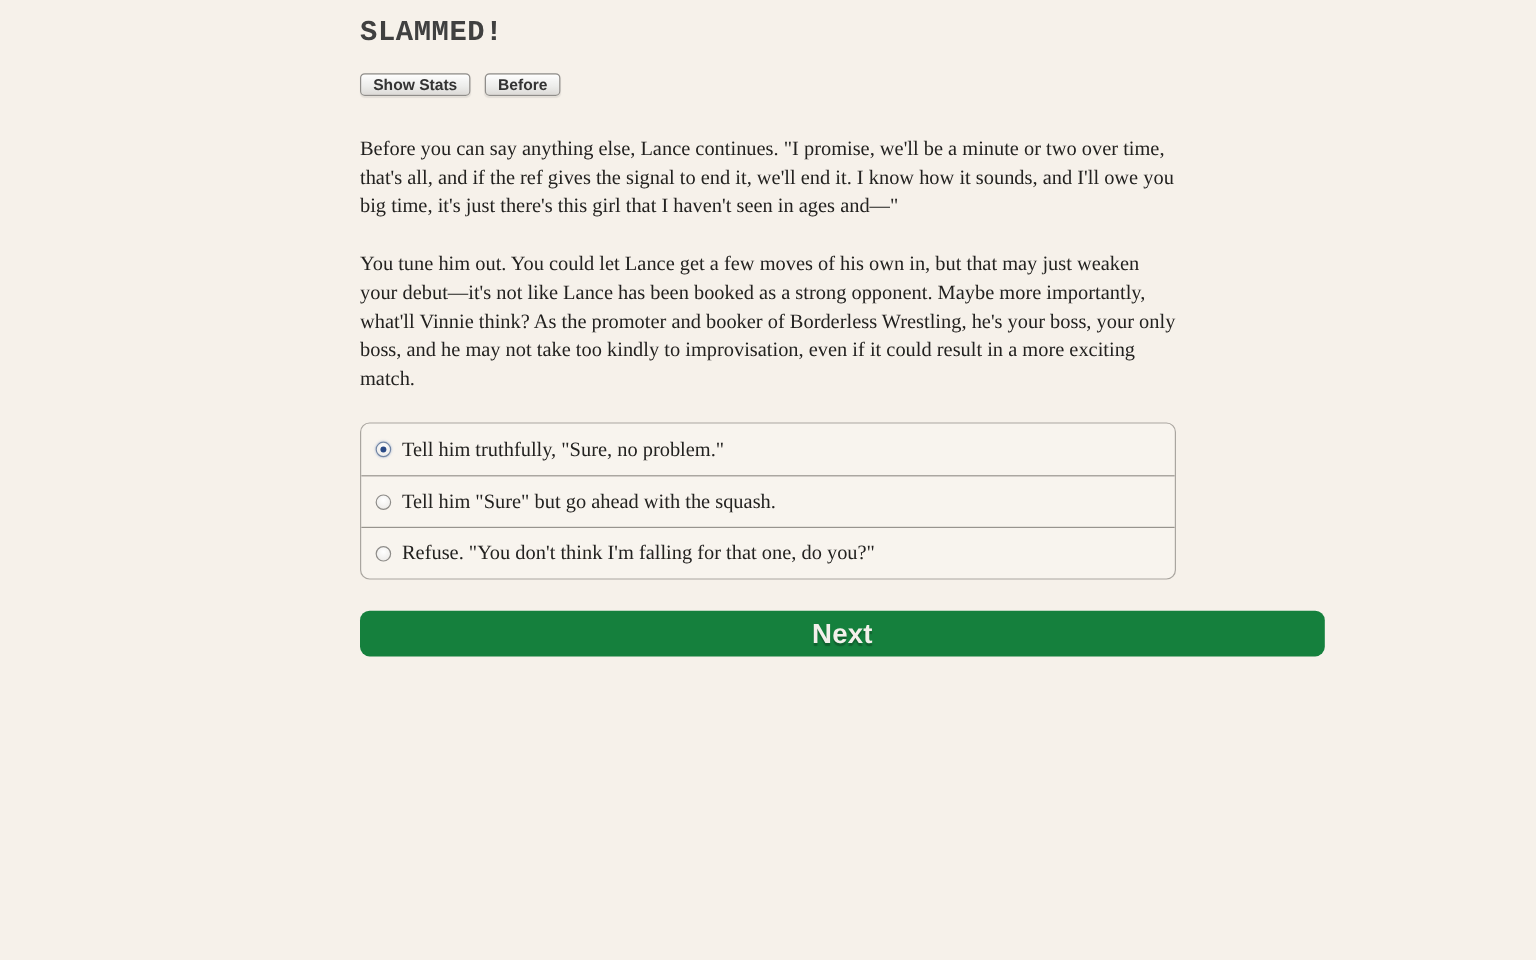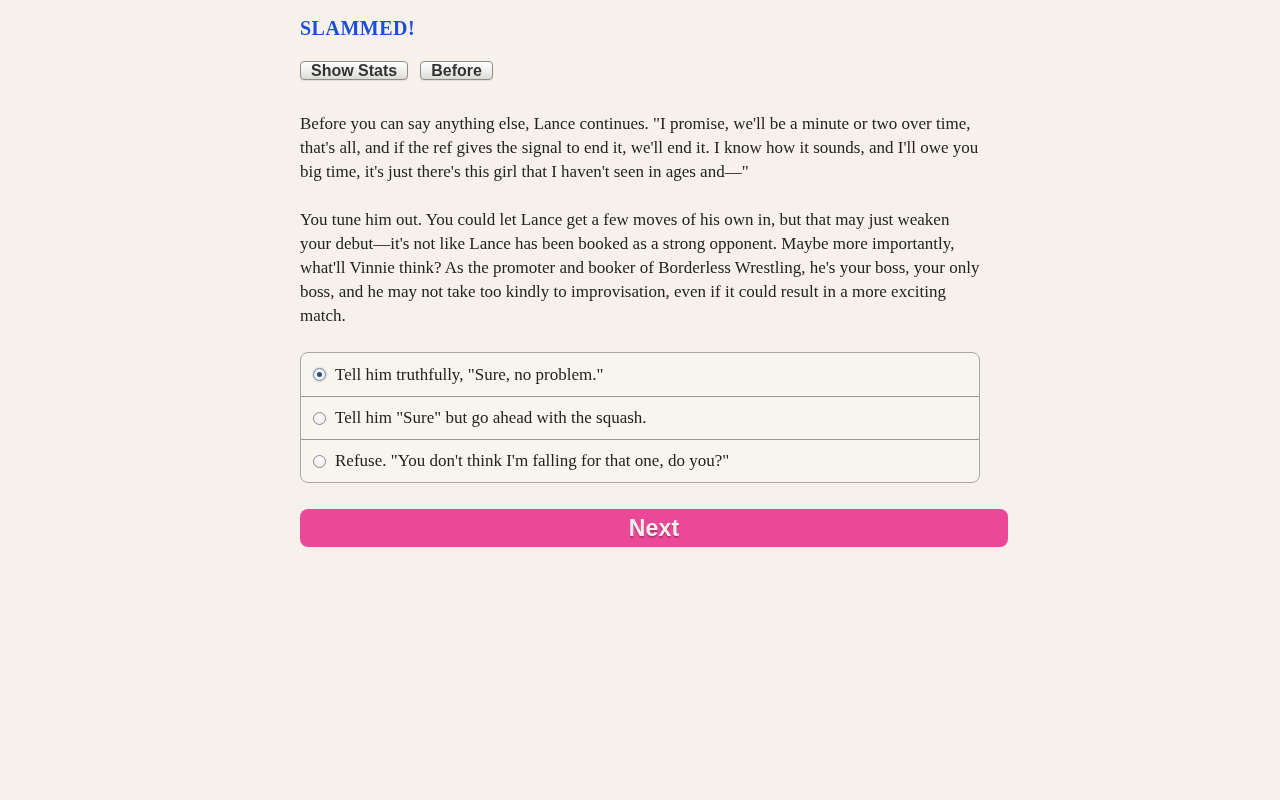--- a/index.html
+++ b/index.html
@@ -22,37 +22,38 @@
 
   .content {
     position: absolute;
     left: 300px;
     top: 0;
     width: 680px;
     padding-top: 12px;
   }
 
   h1.title {
-    font-size: 20px;
+    font-size: 24px;
     line-height: 32px;
     font-weight: bold;
     letter-spacing: 0.5px;
-    color: #1d4ed8;
+    color: #404040;
+    font-family: Liberation Mono, monospace;
   }
 
   .toolbar {
     margin-top: 17px;
     display: flex;
     gap: 12px;
     align-items: center;
   }
 
   .small-btn {
     font-family: "Liberation Sans", sans-serif;
-    font-size: 16px;
+    font-size: 13px;
     font-weight: bold;
     color: #333333;
     background: linear-gradient(#fefefe, #ececea 60%, #dcdad7);
     border: 1px solid #8f8d8a;
     border-radius: 4px;
     padding: 2px 10px 3px 10px;
     height: 19px;
     line-height: 13px;
     cursor: pointer;
     box-shadow: 0 1px 0 rgba(255,255,255,0.6) inset, 0 1px 1px rgba(0,0,0,0.08);
@@ -112,26 +113,26 @@
   }
 
   .choice-label {
     font-size: 17px;
     line-height: 22px;
     color: #232220;
   }
 
   .next-btn {
     display: block;
-    width: 708px;
+    width: 804px;
     height: 38px;
     margin-top: 26px;
     border: none;
     border-radius: 8px;
-    background: #ec4899;
+    background: #15803d;
     color: #f3f0eb;
     font-family: "Liberation Sans", sans-serif;
     font-size: 23px;
     font-weight: bold;
     letter-spacing: 0.2px;
     text-align: center;
     cursor: pointer;
     text-shadow: 0 2px 1px rgba(0,0,0,0.25);
   }
 </style>

